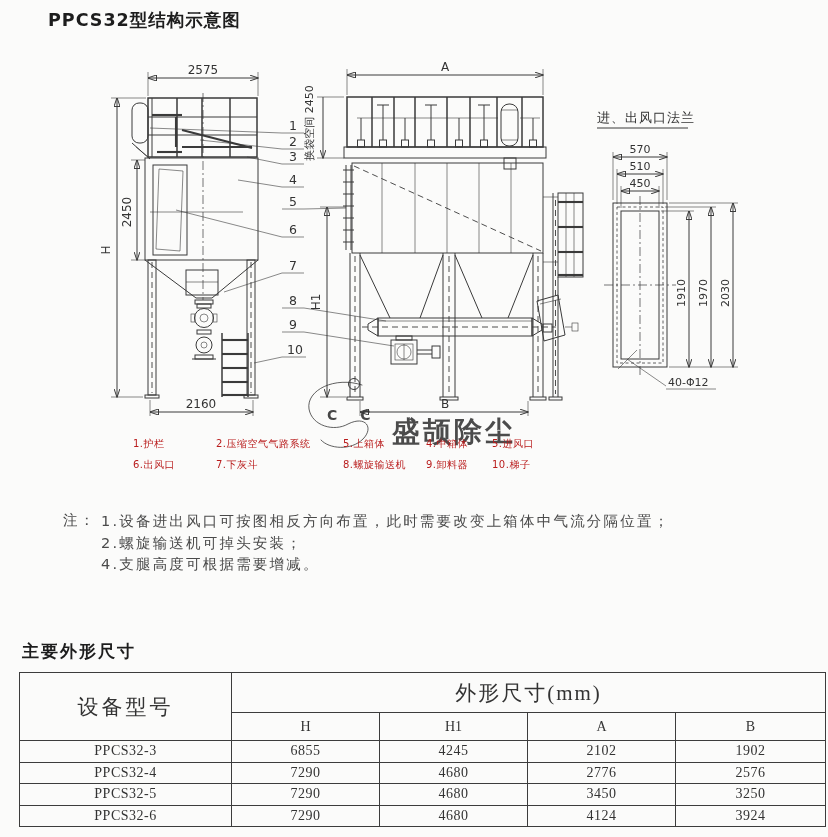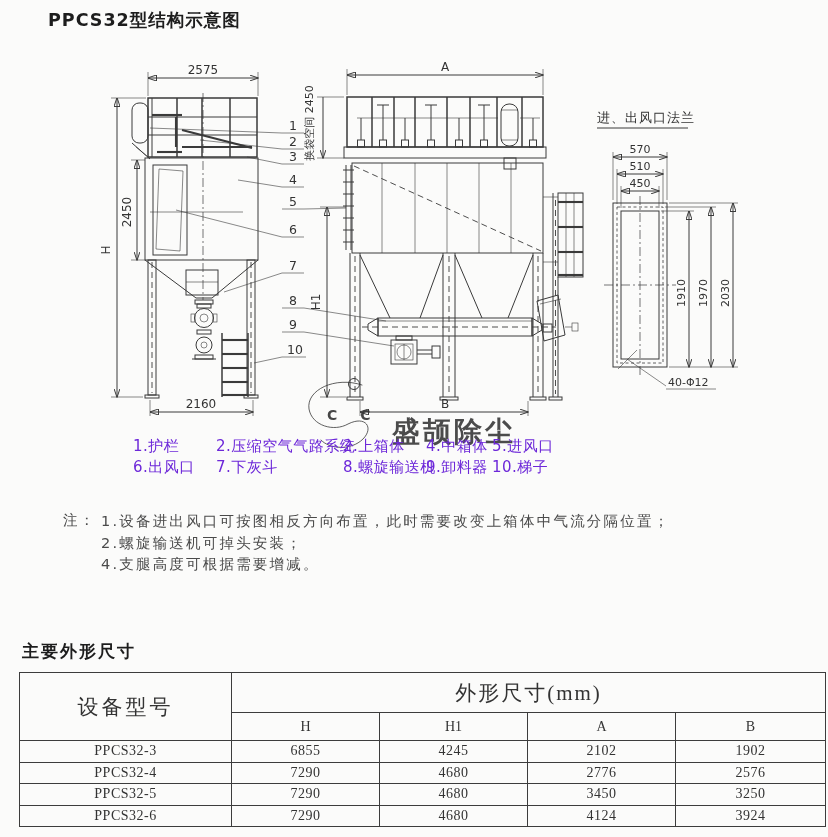--- a/index.html
+++ b/index.html
@@ -13,21 +13,21 @@
   svg .med{stroke-width:1.5;}
   svg .thin{stroke-width:.6;}
   svg .dash{stroke-dasharray:6 4;stroke-width:.9;}
   svg .cline{stroke-dasharray:9 3 2 3;stroke-width:.7;}
   svg .bolt{stroke-dasharray:3 2.5;stroke-width:.8;}
   svg text{fill:#333;stroke:none;font-family:"DejaVu Sans",sans-serif;}
   svg .dim{font-size:12px;}
   svg .dims{font-size:11px;}
   svg .callout{font-size:12.5px;}
   svg .ftitle{font-size:13px;letter-spacing:1px;}
-  .parts-row{left:0;width:716px;height:20px;font-size:15px;color:#6d28d9;letter-spacing:.5px;}
+  .parts-row{left:0;width:716px;height:20px;font-size:10px;color:#b91c1c;letter-spacing:.5px;}
   .parts-row span{position:absolute;white-space:nowrap;}
   .c1{left:133px}.c2{left:216px}.c3{left:343px}.c4{left:426px}.c5{left:492px}
   #notes{left:63px;top:511px;width:730px;display:flex;font-size:14.5px;color:#4a4a4a;}
   #notes .prefix{flex:0 0 38px;letter-spacing:2px;}
   #notes .note-line{line-height:21.5px;letter-spacing:2.2px;white-space:nowrap;}
   #section2-title{left:22px;top:640px;font-size:17px;font-weight:bold;letter-spacing:2px;color:#1d1d1d;}
   #dim-table{left:19px;top:672px;border-collapse:collapse;table-layout:fixed;width:806px;
              font-family:"Liberation Serif",serif;color:#333;}
   #dim-table td{border:1px solid #3c3c3c;text-align:center;padding:0;}
   #dim-table .model-h{font-size:21px;letter-spacing:3px;}
@@ -343,21 +343,21 @@
     <path d="M362,385 C335,376 306,390 309,409 C312,426 334,432 348,424 C366,415 374,428 363,439 C351,451 329,449 321,440" stroke="#7ade6e" stroke-width="9" opacity="0.8" stroke-linecap="round"></path>
     <circle cx="354" cy="384" r="5.5" fill="#e23b2e" stroke="none"></circle>
     <text x="327" y="420" font-size="14" font-weight="bold" letter-spacing="9" fill="#f0cf2a" opacity="0.9">C C</text>
     <text x="392" y="441" font-size="28" font-weight="bold" letter-spacing="3" fill="#9fd2ee" opacity="0.88">盛颉除尘</text>
   </g>
 </svg>
 
 <div class="abs parts-row" style="top:437px">
   <span class="c1">1.护栏</span>
   <span class="c2">2.压缩空气气路系统</span>
-  <span class="c3">2.上箱体</span>
+  <span class="c3">5.上箱体</span>
   <span class="c4">4.中箱体</span>
   <span class="c5">5.进风口</span>
 </div>
 <div class="abs parts-row" style="top:458px">
   <span class="c1">6.出风口</span>
   <span class="c2">7.下灰斗</span>
   <span class="c3">8.螺旋输送机</span>
   <span class="c4">9.卸料器</span>
   <span class="c5">10.梯子</span>
 </div>

